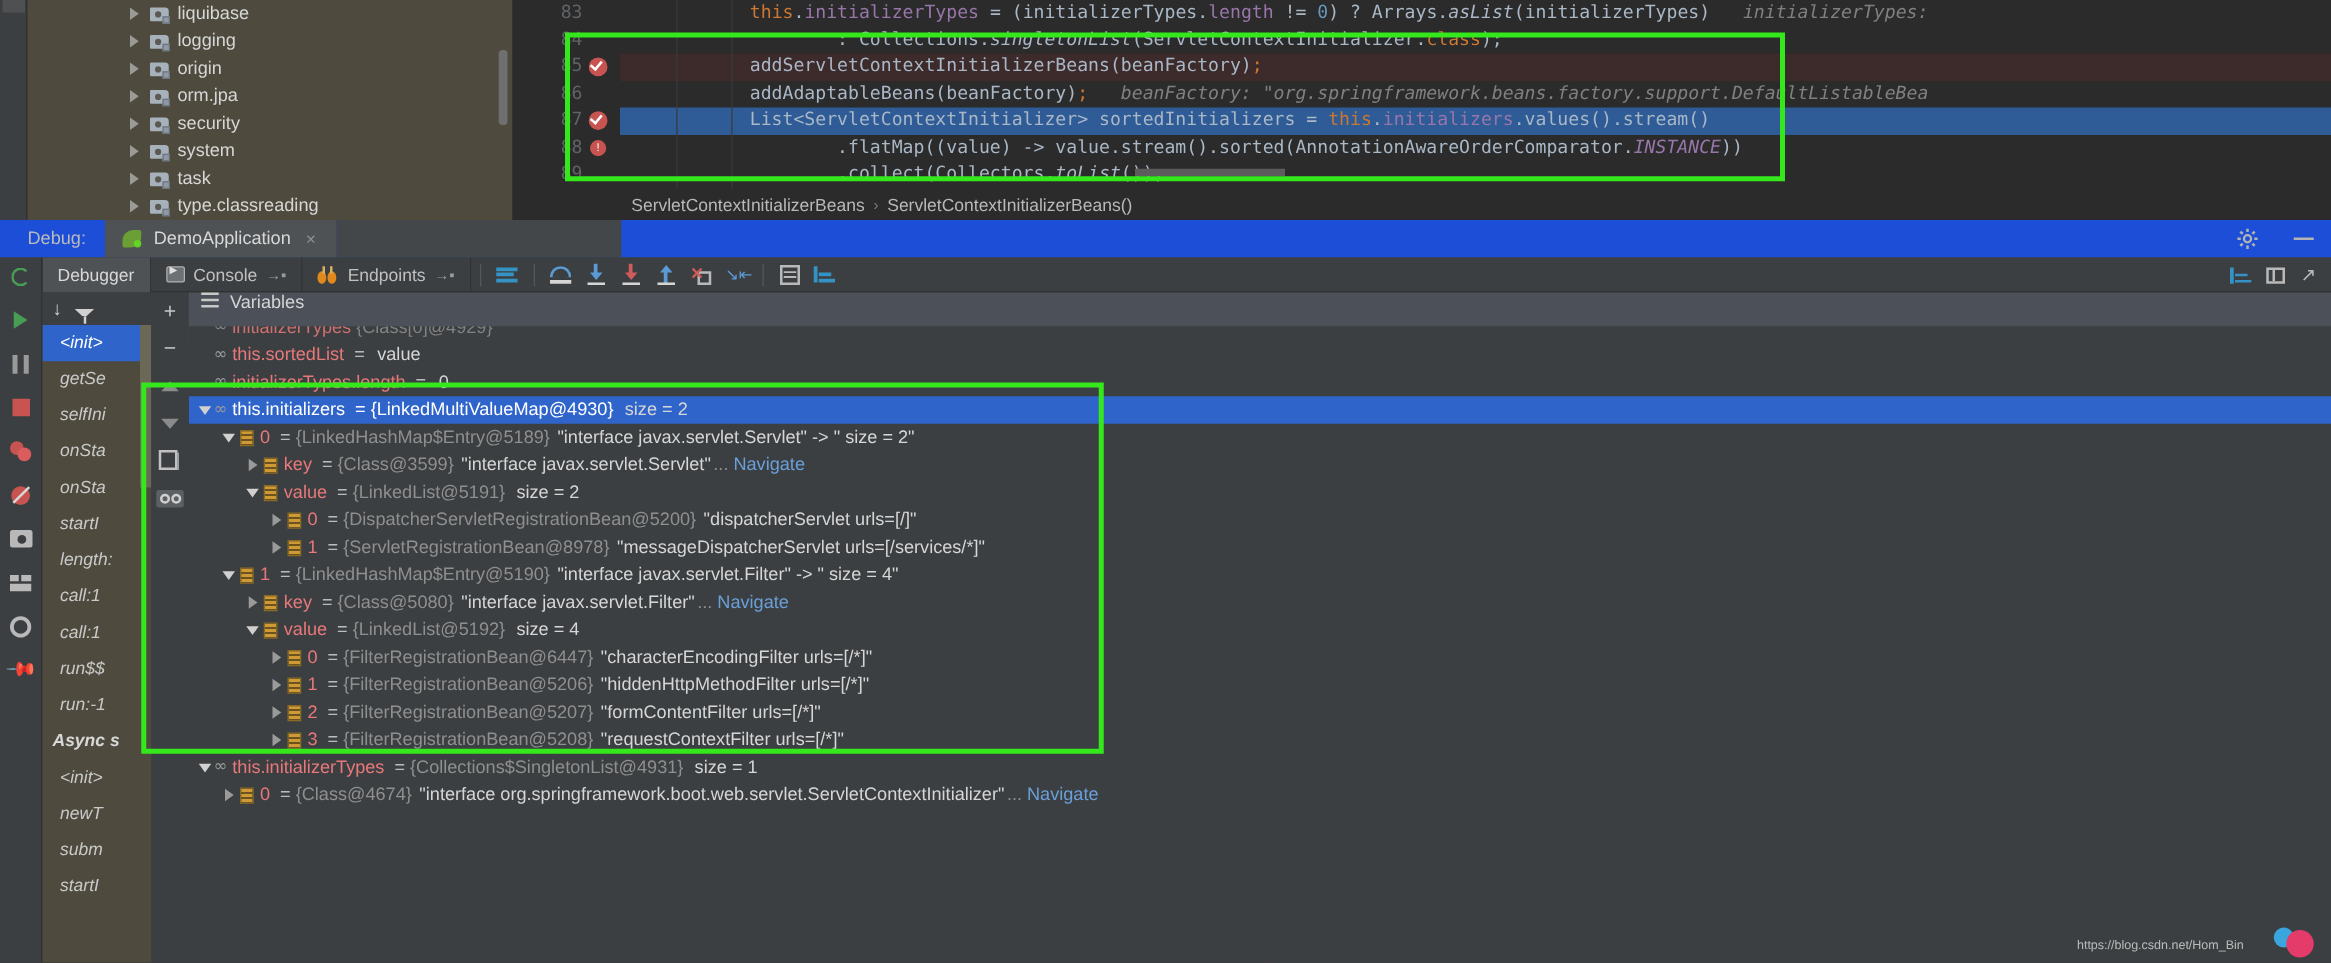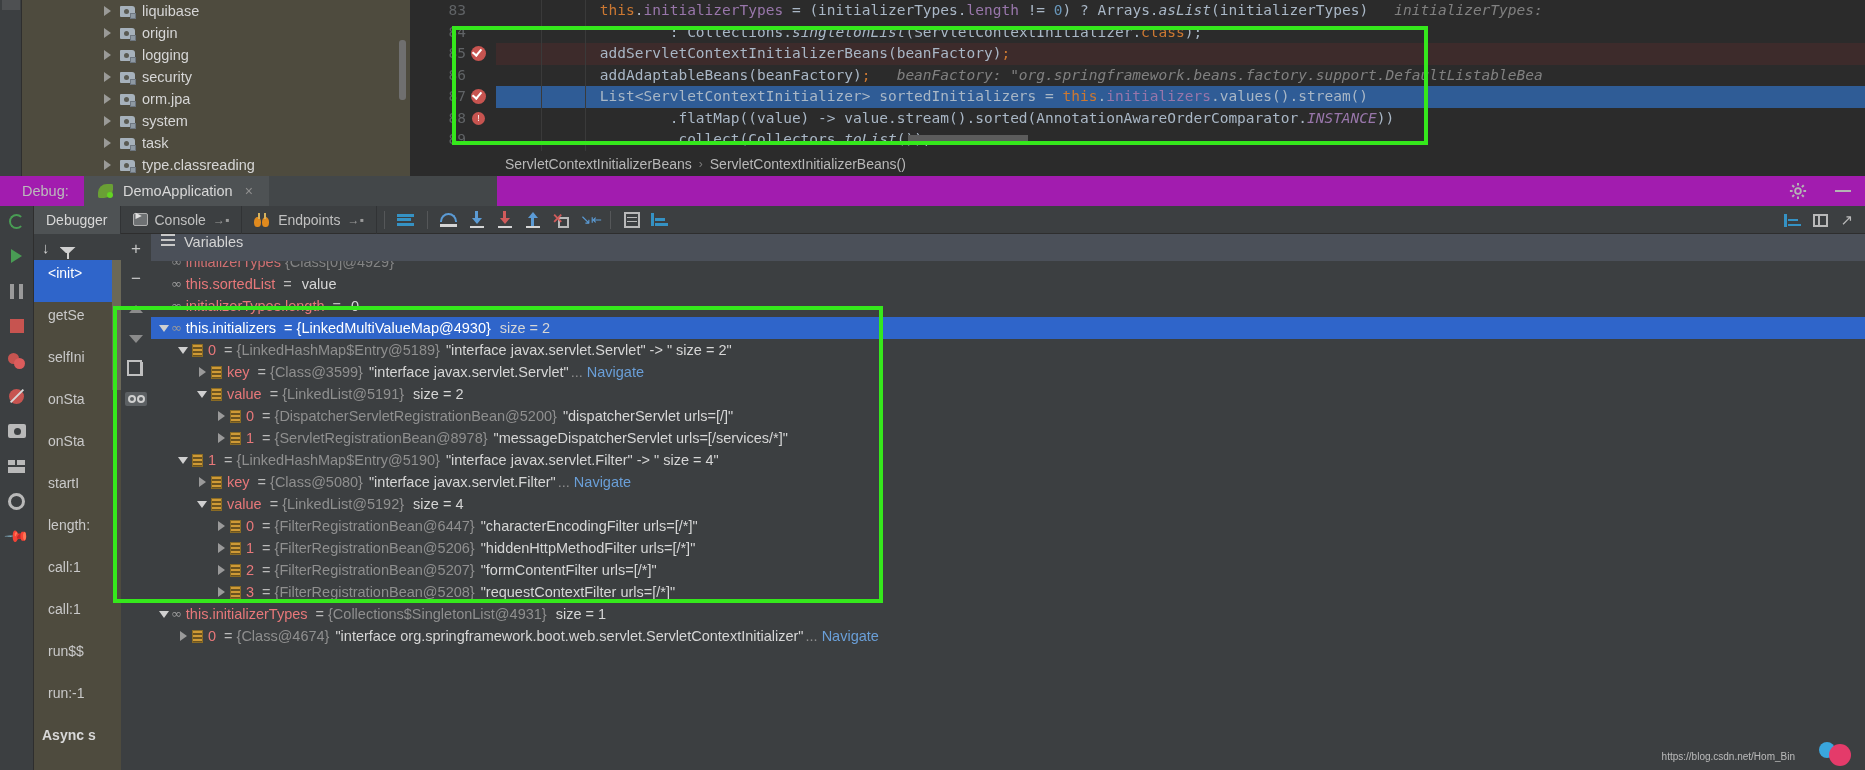--- a/index.html
+++ b/index.html
@@ -110,21 +110,21 @@
   }
   .bc-sep { color: #7a7a7a; font-size: 12px; }
 
   .editor-strip { position: absolute; left: 410px; top: 176px; right:0; height: 20px; background: #3c3f41; }
 
   
   .debug-win { position: absolute; left: 0; top: 176px; width: 1865px; height: 594px; background: #3c3f41; }
 
   .debug-header {
     position: absolute; left: 0; top: 0; width: 1865px; height: 30px;
-    background: #a21caf; display: flex; align-items: center;
+    background: #1d4ed8; display: flex; align-items: center;
   }
   .debug-label { margin-left: 22px; width: 62px; color: #bbbbbb; font-size: 14.5px; }
   .run-tab {
     height: 30px; display: flex; align-items: center; gap: 8px;
     padding: 0 10px 0 14px; background: #4e5254; color: #d8d8d8; font-size: 14.5px;
     min-width: 185px;
   }
   .spring-leaf { width: 17px; height: 17px; position: relative; flex: none; }
   .spring-leaf::before {
     content:""; position:absolute; left:0; top:1px; width:15px; height:14px;
@@ -252,21 +252,21 @@
   }
 
   
   .frames-col { position: absolute; left: 34px; top: 58px; width: 87px; height: 536px; }
   .frames-toolbar { display:flex; align-items:center; height: 26px; gap: 10px; padding-left: 8px; background:#3c3f41;}
   .ic-downarrow { color:#d0d0d0; font-size: 15px; }
   .ic-filter { width:0;height:0;border-left:8px solid #d0d0d0;border-right:8px solid #d0d0d0;border-top:0; position:relative;}
   .ic-filter::before{content:"";position:absolute;left:-8px;top:0;width:16px;height:6px;background:#d0d0d0;clip-path:polygon(0 0,100% 0,60% 100%,40% 100%);}
   .ic-filter::after{content:"";position:absolute;left:-1px;top:6px;width:2px;height:6px;background:#d0d0d0;}
   .frames-list { background:#4e4b3e; height: 510px; overflow:hidden; }
-  .frame-row { height: 42px; line-height:26px; color:#c9c9c9; font-size: 14px; padding-left: 14px; white-space:nowrap; overflow:hidden;}
+  .frame-row { height: 29px; line-height:26px; color:#c9c9c9; font-size: 14px; padding-left: 14px; white-space:nowrap; overflow:hidden;font-style:italic;}
   .frame-row.sel { background:#2f65ca; color:#ffffff; }
   .frame-row.async { color:#d8d8d8; font-weight: bold; padding-left: 8px;}
   .frames-scroll { position:absolute; right:0; top: 26px; width: 9px; height: 130px; background:#6b6857;}
 
   
   .vars-btn-col { position:absolute; left: 121px; top: 58px; width: 30px; height: 536px; background:#3c3f41; }
   .vbtn { height: 30px; display:flex;align-items:center;justify-content:center; color:#c6c6c6; font-size:17px;}
   .tri-up { width:0;height:0;border-left:7px solid transparent;border-right:7px solid transparent;border-bottom:8px solid #8b8b8b;}
   .tri-down { width:0;height:0;border-left:7px solid transparent;border-right:7px solid transparent;border-top:8px solid #8b8b8b;}
   .ic-copy { width:13px;height:14px;border:2px solid #c0c0c0;position:relative;}
@@ -339,42 +339,42 @@
           <span class="pkg-icon">
             <span class="corner"></span>
           </span>
           <span>liquibase</span>
         </div>
         <div class="tree-row">
           <span class="tri"></span>
           <span class="pkg-icon">
             <span class="corner"></span>
           </span>
-          <span>origin</span>
+          <span>logging</span>
         </div>
         <div class="tree-row">
           <span class="tri"></span>
           <span class="pkg-icon">
             <span class="corner"></span>
           </span>
-          <span>logging</span>
+          <span>origin</span>
         </div>
         <div class="tree-row">
           <span class="tri"></span>
           <span class="pkg-icon">
             <span class="corner"></span>
           </span>
-          <span>security</span>
+          <span>orm.jpa</span>
         </div>
         <div class="tree-row">
           <span class="tri"></span>
           <span class="pkg-icon">
             <span class="corner"></span>
           </span>
-          <span>orm.jpa</span>
+          <span>security</span>
         </div>
         <div class="tree-row">
           <span class="tri"></span>
           <span class="pkg-icon">
             <span class="corner"></span>
           </span>
           <span>system</span>
         </div>
         <div class="tree-row">
           <span class="tri"></span>

